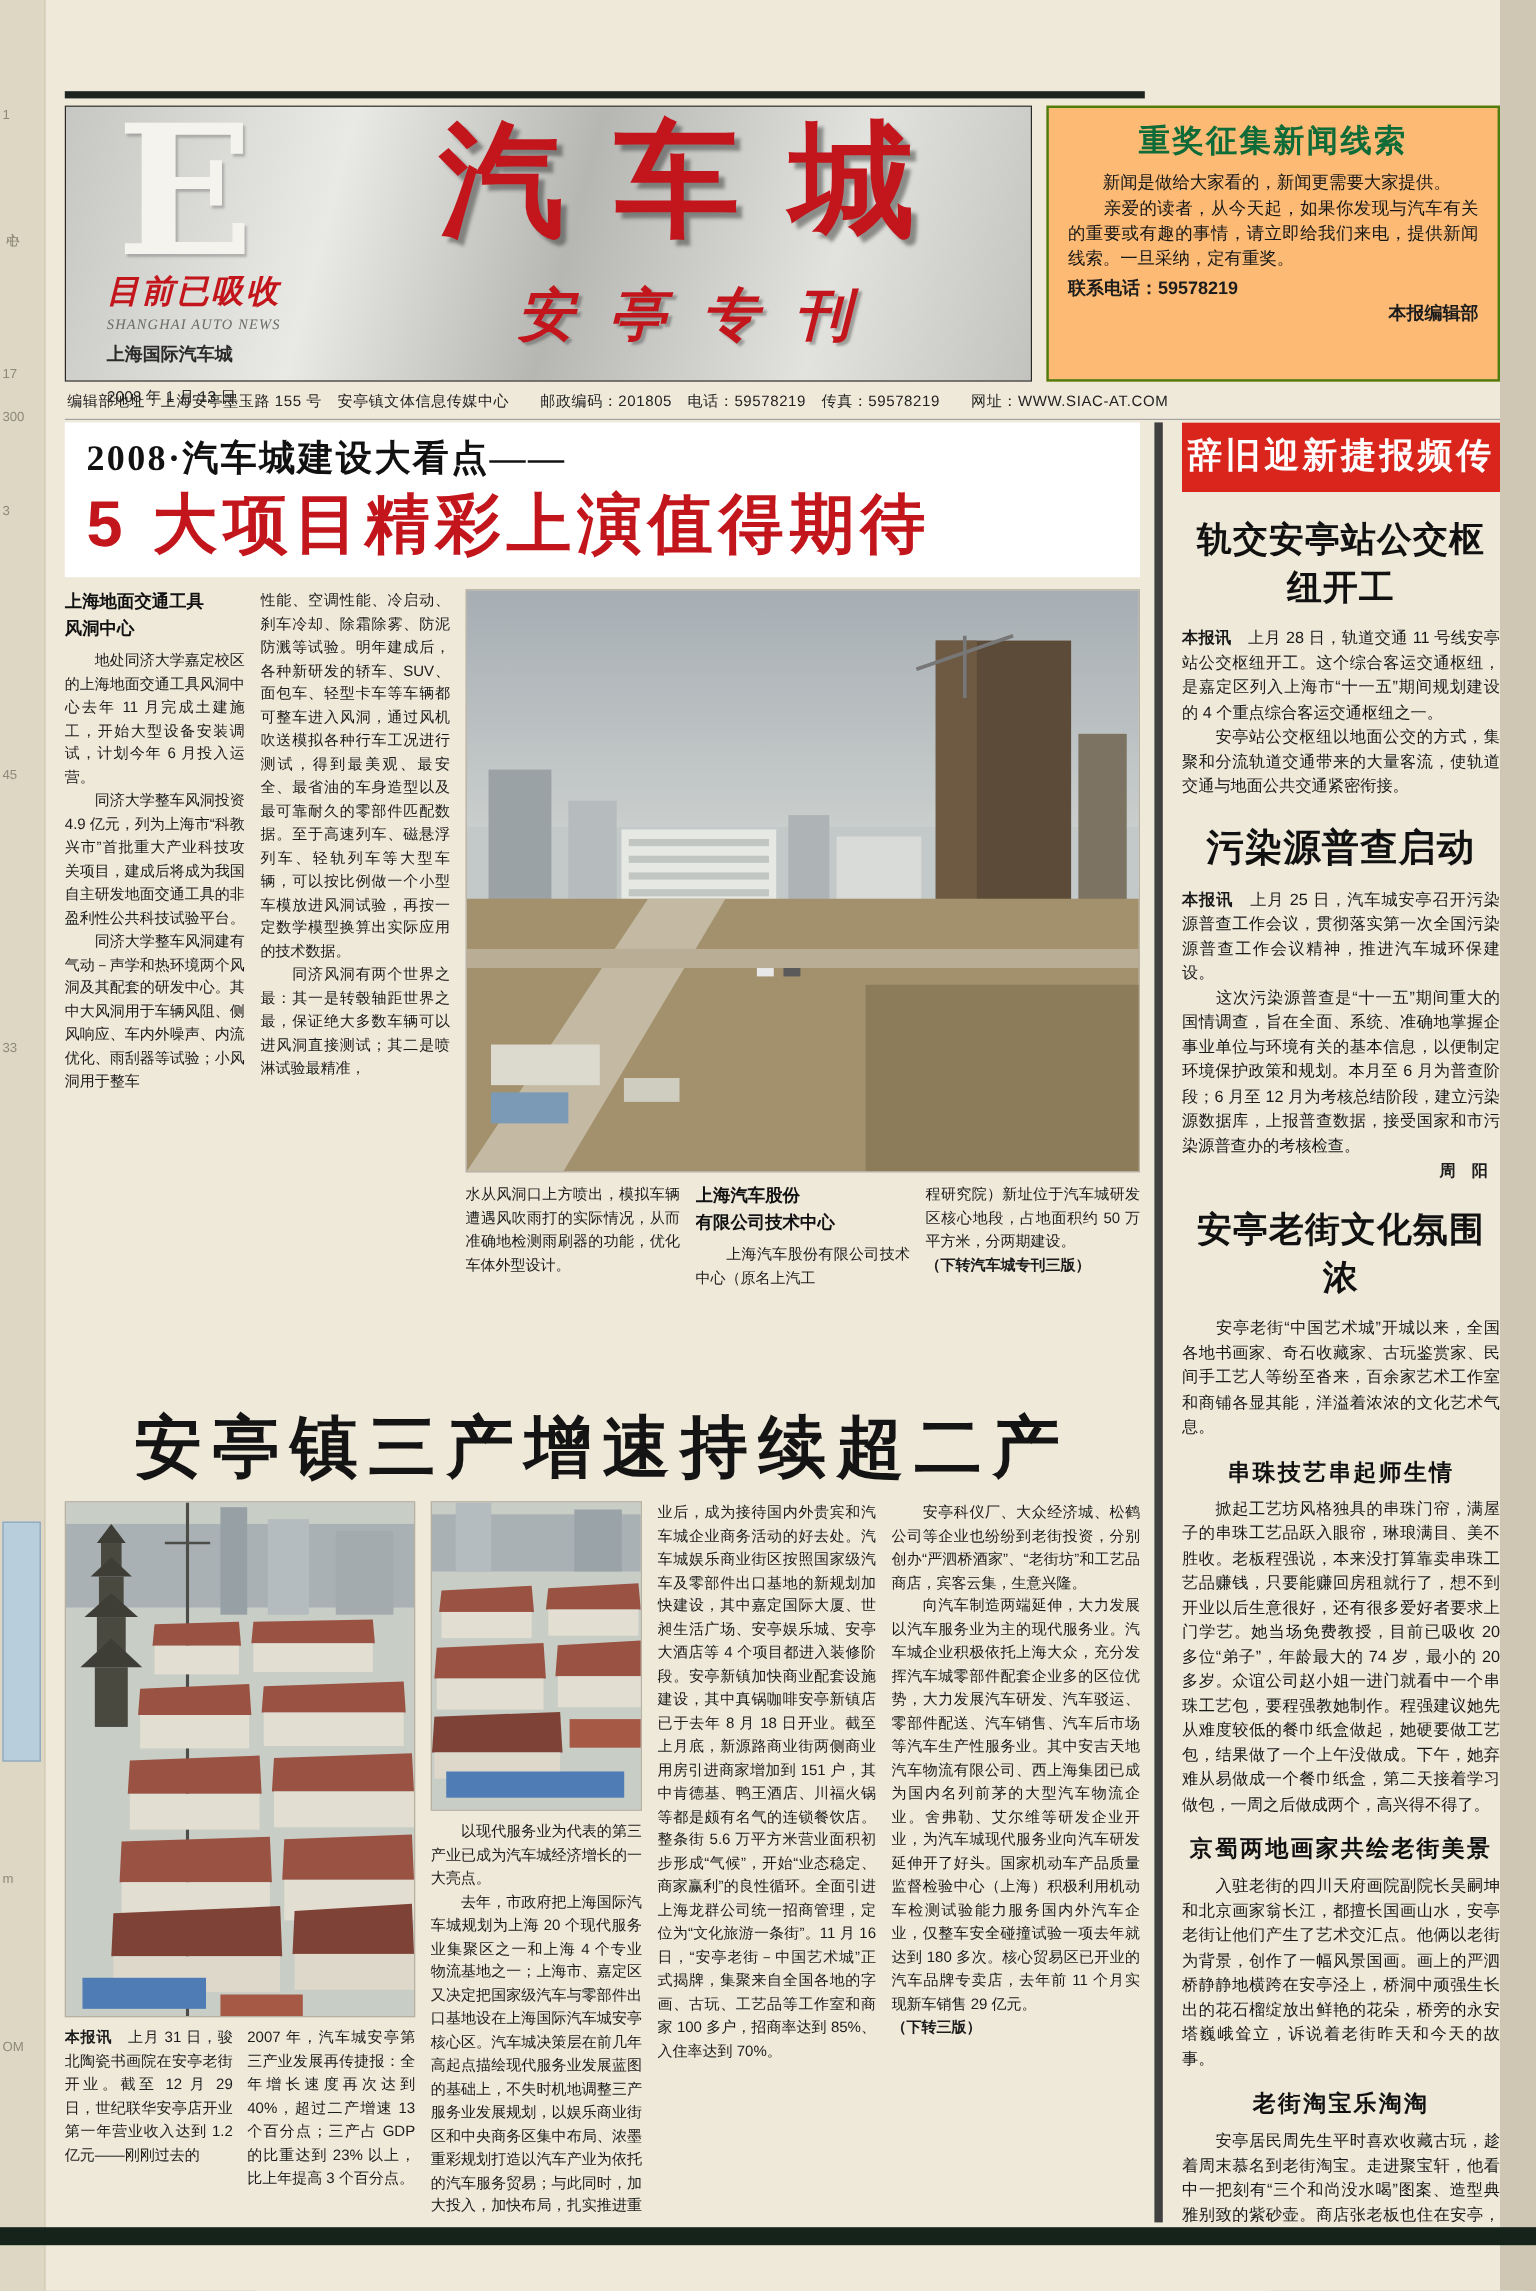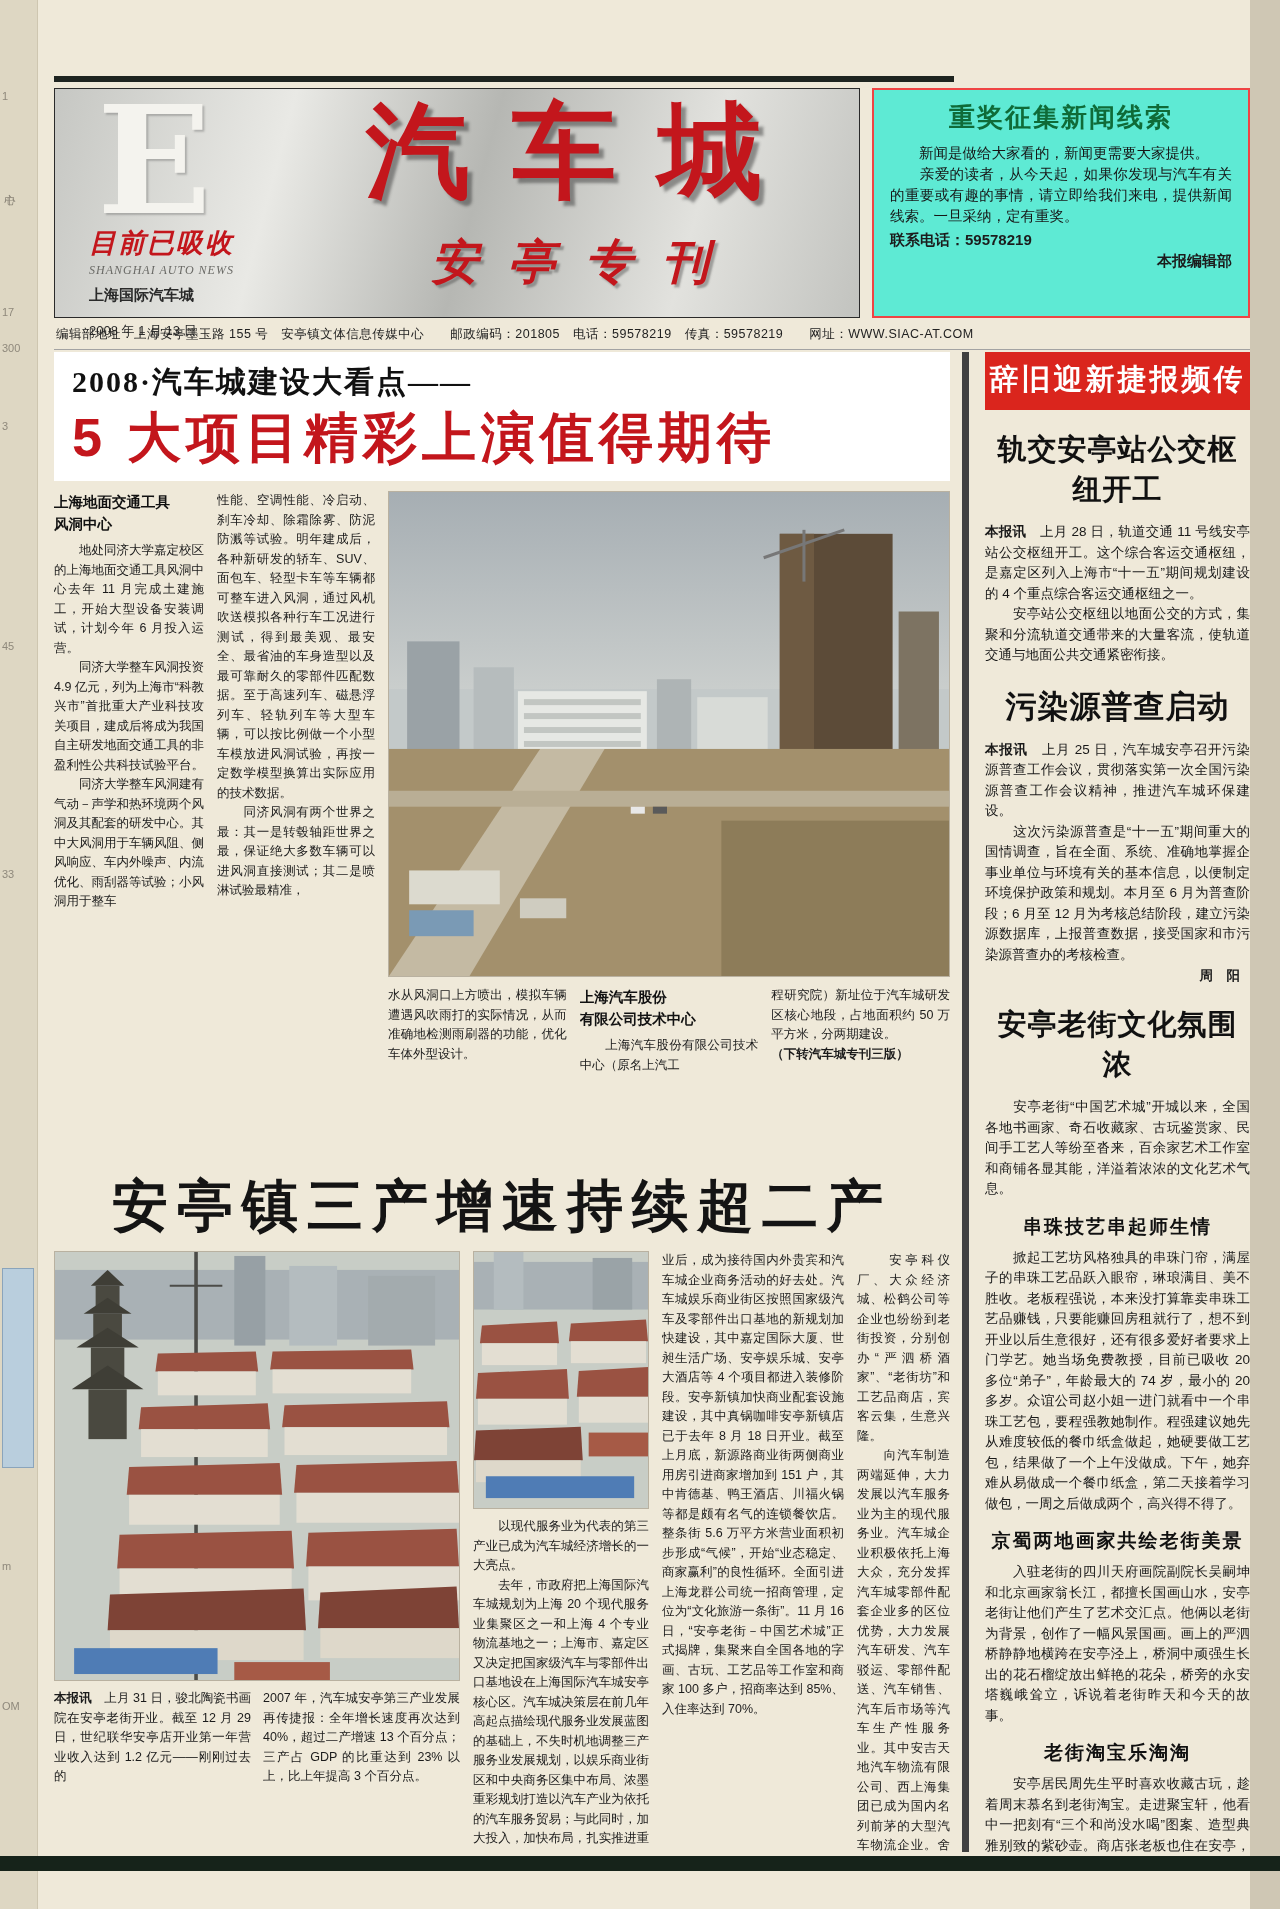--- a/index.html
+++ b/index.html
@@ -42,21 +42,21 @@
   .brand-date { font-size:13px; color:#2a2a2a; margin-top:17px; }
   .paper-title { position:absolute; left:270px; top:8px; width:520px; text-align:center;
       font-family:"Liberation Serif", serif; font-weight:900; font-size:104px; line-height:110px;
       color:#c3161c; letter-spacing:42px; text-shadow:5px 5px 3px rgba(40,40,40,.45); }
   .paper-subtitle { position:absolute; left:290px; top:142px; width:480px; text-align:center;
       font-family:"Liberation Serif", serif; font-style:italic; font-weight:bold; font-size:47px;
       color:#c3161c; letter-spacing:30px; text-shadow:3px 3px 2px rgba(60,60,60,.4); }
 
   
   .tip-box { position:absolute; right:0; top:0; width:378px; height:230px;
-      background:#5eead4; border:2px solid #ef4444; padding:10px 16px 8px; }
+      background:#fdba74; border:2px solid #4d7c0f; padding:10px 16px 8px; }
   .tip-title { text-align:center; font-weight:900; font-size:26px; color:#0f6b38;
       letter-spacing:2px; margin-bottom:8px; font-family:"Liberation Sans", sans-serif; }
   .tip-box p { font-size:14.5px; line-height:21px; text-align:justify; color:#161616; }
   .tip-phone { font-weight:bold; font-size:15px; margin-top:4px; }
   .tip-signoff { font-weight:bold; font-size:15px; text-align:right; margin-top:2px; }
 
   
   .info-line { position:absolute; left:16px; top:322px; width:1196px;
       border-bottom:1px solid #a3a3a3; padding:4px 2px 6px; font-size:12.5px; color:#222;
       letter-spacing:.5px; }
@@ -85,21 +85,21 @@
   .photo1 { height:486px; }
   .photo1 svg, .photo2 svg, .photo2b svg { display:block; width:100%; height:100%; }
   .caption-row { display:flex; gap:13px; height:158px; margin-top:9px; }
   .caption-row .bodytext { flex:1; height:158px; }
   .turn-note { font-weight:bold; }
 
   
   .a2-headline { font-weight:900; font-size:56px; line-height:62px; color:#141414;
       letter-spacing:9px; text-align:center; margin:24px 0 14px; }
   .a2-body { display:flex; gap:13px; height:602px; }
-  .block1 { width:406px; }
+  .block1 { width:292px; }
   .photo2 { height:430px; }
   .ab-row { display:flex; gap:12px; height:158px; margin-top:8px; }
   .ab-row .bodytext { flex:1; height:158px; }
   .block2 { width:176px; }
   .photo2b { height:258px; }
   .colC { height:330px; margin-top:8px; }
   .colD { width:182px; height:602px; }
   .colE { flex:1; height:602px; }
   .dateline { font-weight:bold; }
 

